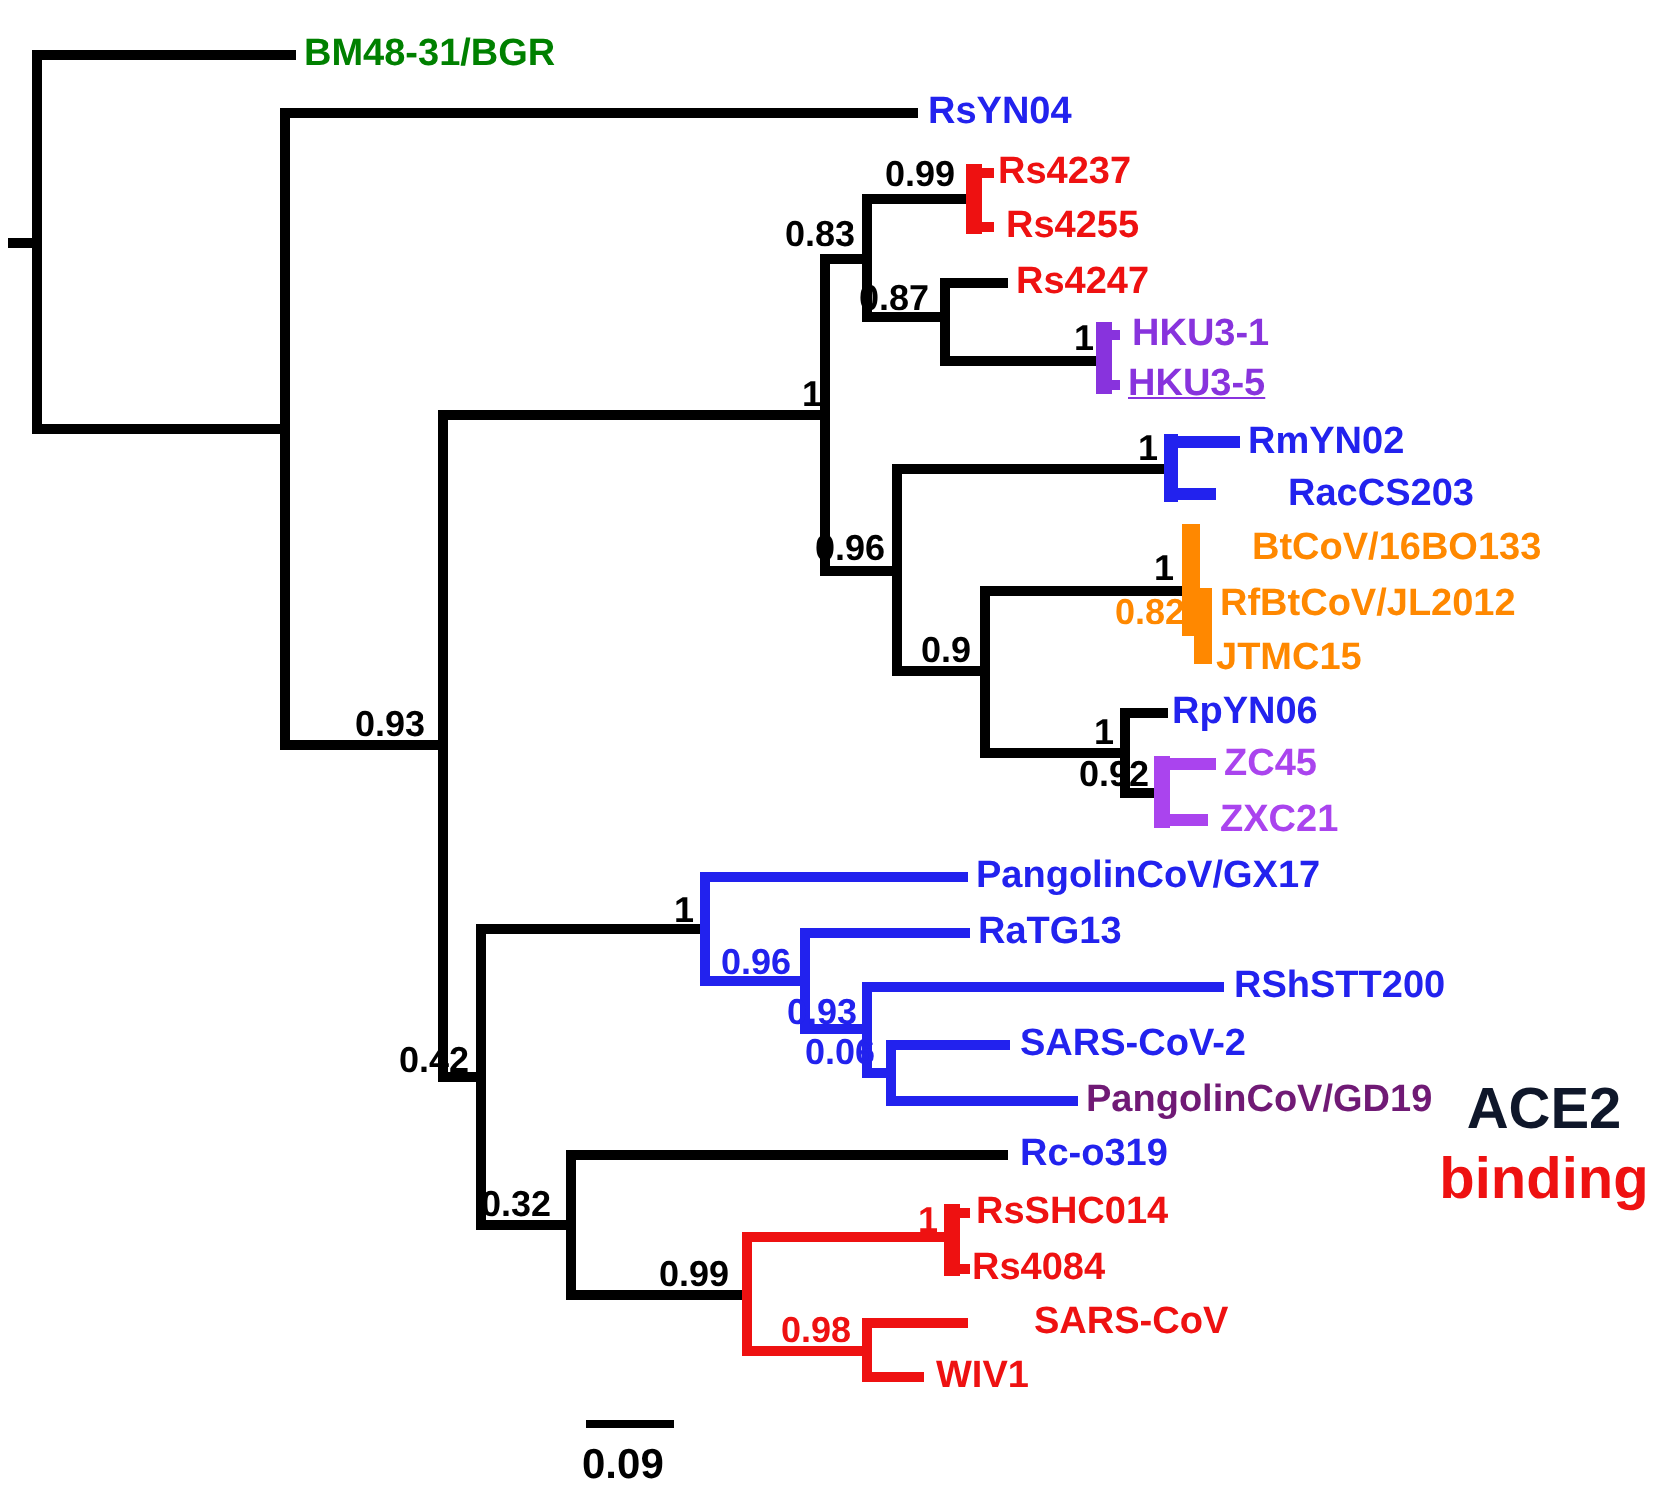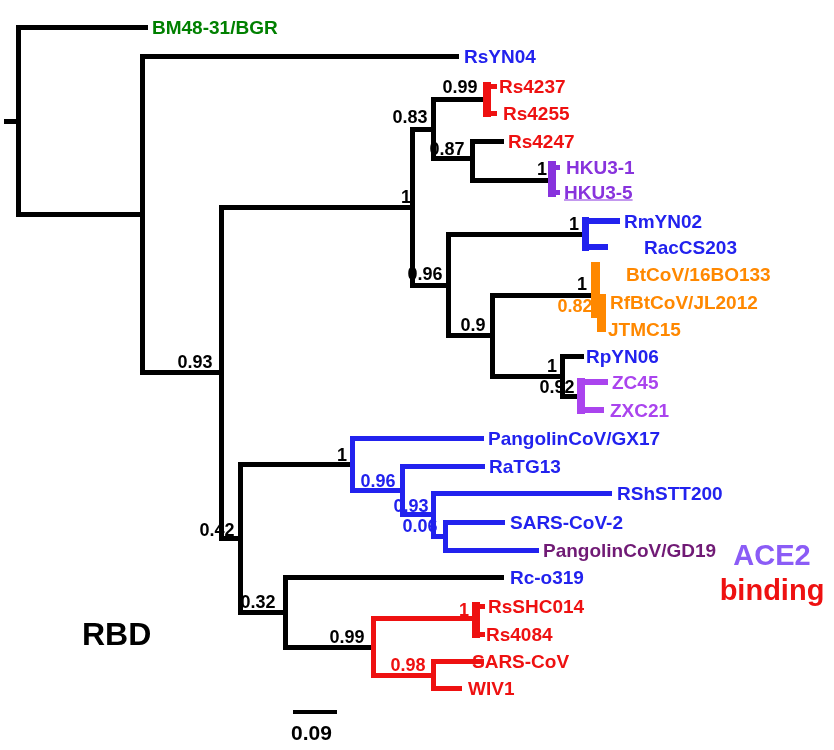--- a/index.html
+++ b/index.html
@@ -16,21 +16,21 @@
     position:absolute;font-weight:bold;font-size:18px;line-height:1;
     white-space:nowrap;transform:translate(-50%,-50%);
   }
   .region-label{
     position:absolute;left:82px;top:616px;font-weight:bold;font-size:32px;color:#000;
   }
   .ace2-annotation{
     position:absolute;left:712px;top:538px;width:120px;text-align:center;
     font-weight:bold;font-size:29px;line-height:1.22;
   }
-  .ace2-line1{color:#8b5cf6;}
+  .ace2-line1{color:#0f172a;}
   .ace2-line2{color:#ee1111;}
   .scale-bar-line{
     position:absolute;left:293px;top:710px;width:44px;height:4px;background:#000;
   }
   .scale-bar-label{
     position:absolute;left:291px;top:721px;font-weight:bold;font-size:21px;color:#000;
   }
 </style>
 </head>
 <body>
@@ -123,21 +123,21 @@
       <div class="tip-label" style="left: 612px; top: 382px; color: rgb(170, 68, 238);">ZC45</div>
       <div class="tip-label" style="left: 610px; top: 410px; color: rgb(170, 68, 238);">ZXC21</div>
       <div class="tip-label" style="left: 488px; top: 438px; color: rgb(34, 34, 238);">PangolinCoV/GX17</div>
       <div class="tip-label" style="left: 489px; top: 466px; color: rgb(34, 34, 238);">RaTG13</div>
       <div class="tip-label" style="left: 617px; top: 493px; color: rgb(34, 34, 238);">RShSTT200</div>
       <div class="tip-label" style="left: 510px; top: 522px; color: rgb(34, 34, 238);">SARS-CoV-2</div>
       <div class="tip-label" style="left: 543px; top: 550px; color: #701a75;">PangolinCoV/GD19</div>
       <div class="tip-label" style="left: 510px; top: 577px; color: rgb(34, 34, 238);">Rc-o319</div>
       <div class="tip-label" style="left: 488px; top: 606px; color: rgb(238, 17, 17);">RsSHC014</div>
       <div class="tip-label" style="left: 486px; top: 634px; color: rgb(238, 17, 17);">Rs4084</div>
-      <div class="tip-label" style="left: 472px; top: 661px; color: rgb(238, 17, 17); text-align: center;">SARS-CoV</div>
+      <div class="tip-label" style="left: 517px; top: 661px; color: rgb(238, 17, 17); text-align: center;">SARS-CoV</div>
       <div class="tip-label" style="left: 468px; top: 688px; color: rgb(238, 17, 17);">WIV1</div>
       <div class="support-label" style="left: 460px; top: 87px; color: rgb(0, 0, 0);">0.99</div>
       <div class="support-label" style="left: 410px; top: 117px; color: rgb(0, 0, 0);">0.83</div>
       <div class="support-label" style="left: 447px; top: 149px; color: rgb(0, 0, 0);">0.87</div>
       <div class="support-label" style="left: 542px; top: 169px; color: rgb(0, 0, 0);">1</div>
       <div class="support-label" style="left: 406px; top: 197px; color: rgb(0, 0, 0);">1</div>
       <div class="support-label" style="left: 574px; top: 224px; color: rgb(0, 0, 0);">1</div>
       <div class="support-label" style="left: 425px; top: 274px; color: rgb(0, 0, 0);">0.96</div>
       <div class="support-label" style="left: 582px; top: 284px; color: rgb(0, 0, 0);">1</div>
       <div class="support-label" style="left: 575px; top: 306px; color: rgb(255, 136, 0);">0.82</div>
@@ -149,21 +149,20 @@
       <div class="support-label" style="left: 378px; top: 481px; color: rgb(34, 34, 238);">0.96</div>
       <div class="support-label" style="left: 411px; top: 506px; color: rgb(34, 34, 238);">0.93</div>
       <div class="support-label" style="left: 420px; top: 526px; color: rgb(34, 34, 238);">0.06</div>
       <div class="support-label" style="left: 217px; top: 530px; color: rgb(0, 0, 0);">0.42</div>
       <div class="support-label" style="left: 258px; top: 602px; color: rgb(0, 0, 0);">0.32</div>
       <div class="support-label" style="left: 464px; top: 610px; color: rgb(238, 17, 17);">1</div>
       <div class="support-label" style="left: 347px; top: 637px; color: rgb(0, 0, 0);">0.99</div>
       <div class="support-label" style="left: 408px; top: 665px; color: rgb(238, 17, 17);">0.98</div>
     </div>
 
-  <div class="region-label">RBD</div>
 
   <div class="ace2-annotation">
     <div class="ace2-line1">ACE2</div>
     <div class="ace2-line2">binding</div>
   </div>
 
   <div class="scale-bar-line"></div>
   <div class="scale-bar-label">0.09</div>
 
 </div>

